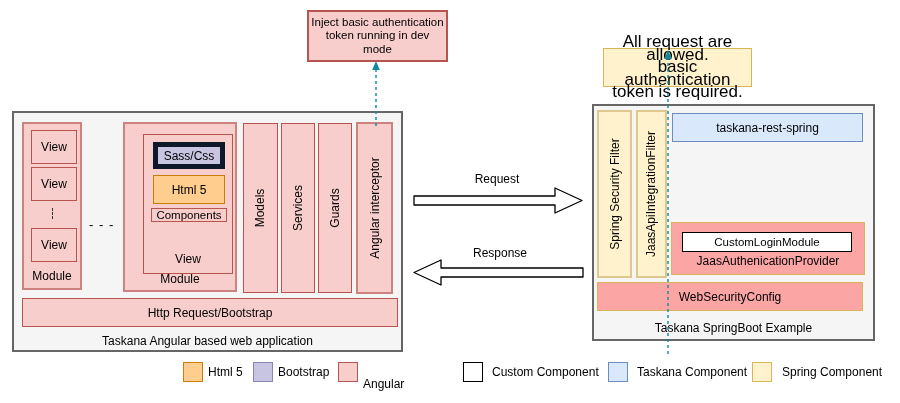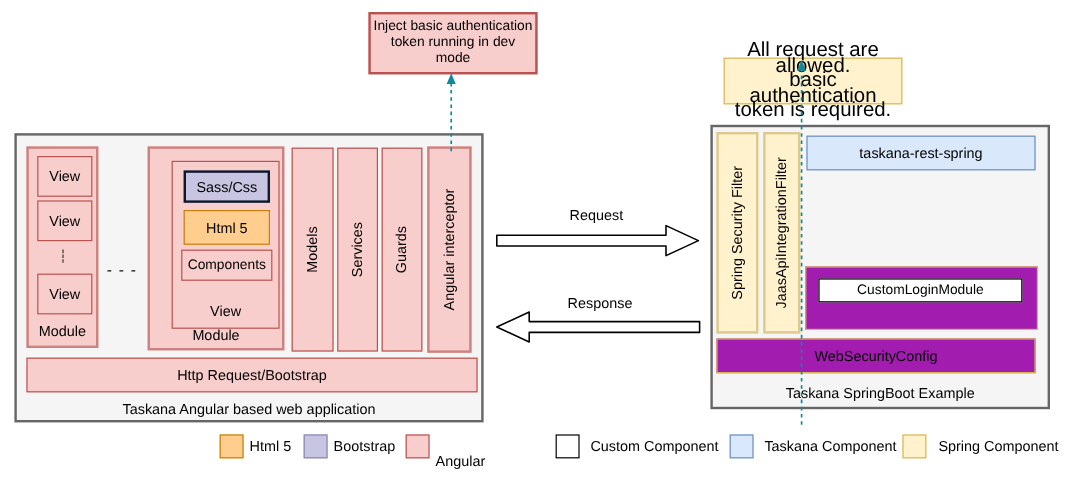--- a/index.html
+++ b/index.html
@@ -15,25 +15,25 @@
   .gray-container{background:#f5f5f5;border:2px solid #666666;}
   .container-title{position:absolute;left:0;right:0;text-align:center;font-size:12px;}
 
   
   .pink-outer{background:#f8cecc;border:2px solid #cc827f;}
   .pink-box{background:#f8cecc;border:1px solid #b85450;}
   .pink-col{background:#f8cecc;border:1px solid #b85450;}
   .pink-col-light{background:#f8cecc;border:2px solid #cc827f;}
 
   
-  .lavender-box{background:#c8c5e2;border:2px solid #0f172a;}
+  .lavender-box{background:#c8c5e2;border:5px solid #0f172a;}
   .orange-box{background:#ffcd8d;border:1px solid #c77f0a;}
   .yellow-col{background:#fff2cc;border:2px solid #dcc document;}
   .yellow-col{background:#fff2cc;border:2px solid #ddc88e;}
-  .yellow-box{background:#a21caf;border:1px solid #d6b656;}
+  .yellow-box{background:#fca5a5;border:1px solid #d6b656;}
   .blue-box{background:#dae8fc;border:1px solid #6c8ebf;}
   .white-box{background:#ffffff;border:1.5px solid #000000;}
 
   
   .callout-pink{background:#f8cecc;border:2px solid #b85450;font-size:11.5px;}
   .callout-yellow{background:#fff2cc;border:1px solid #d6b656;font-size:17px;margin-top:36px;}
 
   
   .vcol{display:flex;align-items:center;justify-content:center;}
   .vcol span{transform:rotate(-90deg);white-space:nowrap;font-size:12px;}
@@ -90,21 +90,21 @@
   <div class="abs hdash" style="left:89px;top:217px;">- - -</div>
 
   <div class="abs pink-outer" style="left:123px;top:122px;width:114px;height:170px;">
     <div class="abs pink-box" style="left:18px;top:10px;width:90px;height:140px;">
       <div class="abs lavender-box center" style="left:9px;top:7px;width:72px;height:27px;">
         <span>Sass/Css</span>
       </div>
       <div class="abs orange-box center" style="left:9px;top:40px;width:72px;height:29px;">
         <span>Html 5</span>
       </div>
-      <div class="abs pink-box center" style="left:7px;top:73px;width:76px;height:26px;font-size:11.5px;">
+      <div class="abs pink-box center" style="left:7px;top:73px;width:76px;height:14px;font-size:11.5px;">
         <span>Components</span>
       </div>
       <div class="view-label" style="bottom:7px;">View</div>
     </div>
     <div class="view-label" style="bottom:4px;">Module</div>
   </div>
 
   <div class="abs pink-col vcol" style="left:243px;top:123px;width:35px;height:170px;">
     <span>Models</span>
   </div>
@@ -138,20 +138,21 @@
 
   <div class="abs blue-box center" style="left:672px;top:113px;width:191px;height:29px;">
     <span>taskana-rest-spring</span>
   </div>
 
 
   <div class="abs yellow-box" style="left:671px;top:222px;width:194px;height:53px;">
     <div class="abs white-box center" style="left:10px;top:9px;width:170px;height:20px;font-size:11.5px;">
       <span>CustomLoginModule</span>
     </div>
+    <div class="view-label" style="bottom:6px;">JaasAuthenicationProvider</div>
   </div>
 
   <div class="abs yellow-box center" style="left:597px;top:282px;width:266px;height:29px;">
     <span>WebSecurityConfig</span>
   </div>
 
   <div class="legend-swatch" style="left:183px;top:362px;;background:#ffcd8d;border:1px solid #c77f0a"></div>
   <div class="legend-label" style="left:208px;top:362px;">Html 5</div>
 
   <div class="legend-swatch" style="left:253px;top:362px;;background:#c8c5e2;border:1px solid #8a86b5"></div>

